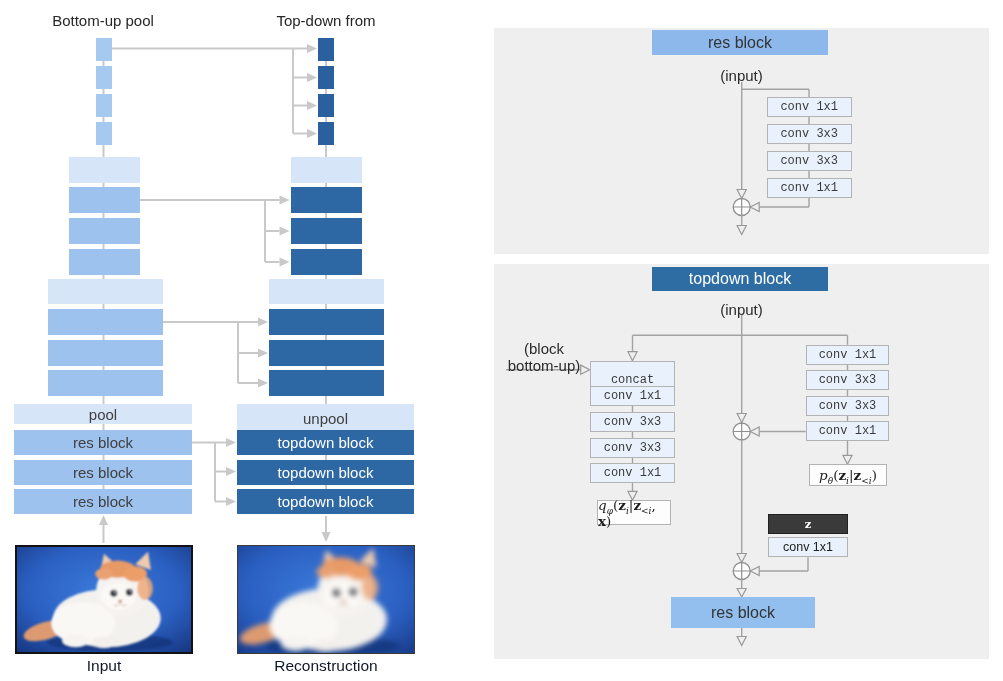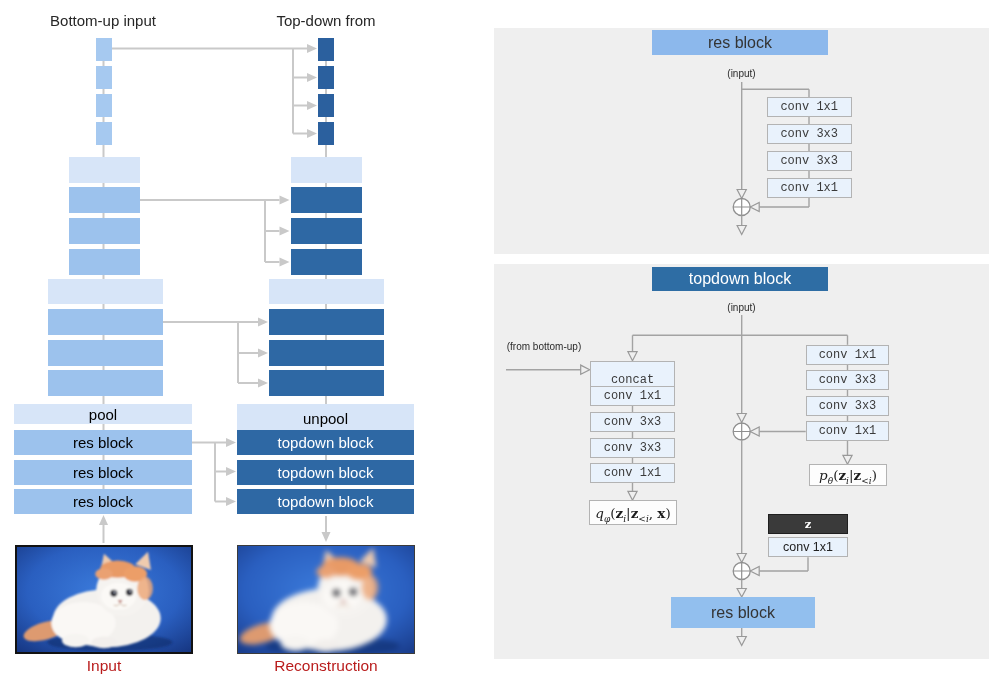--- a/index.html
+++ b/index.html
@@ -9,35 +9,35 @@
   svg{display:block;}
   
   #left-diagram{left:0;top:0;width:460px;height:681px;}
   .hdr{font-size:15px;color:#262626;text-align:center;}
   .blk{position:absolute;box-sizing:border-box;display:flex;align-items:center;justify-content:center;}
   .blk.small{background:#a6c9f0;}
   .blk.light{background:#d7e5f8;}
   .blk.med{background:#9cc2ed;}
   .blk.darksm{background:#2b609e;}
   .blk.dark{background:#2e68a4;}
-  .blk .lbl{font-size:15px;color:#000000;line-height:1;}
+  .blk .lbl{font-size:15px;color:#404040;line-height:1;}
   .blk.dark .lbl{color:#ffffff;}
-  .caption{font-size:15.5px;color:#b91c1c;text-align:center;}
+  .caption{font-size:15.5px;color:#0f172a;text-align:center;}
   .imgbox{position:absolute;box-sizing:border-box;overflow:hidden;background:#2a5fc0;}
   #input-image{border:2px solid #121212;}
   #recon-image{border:1.5px solid #3b3b3b;}
   .catsvg{width:100%;height:100%;}
   .blursvg{filter:blur(2.4px);transform:scale(1.06);}
   
   .panel{position:absolute;background:#efefef;}
   .ptitle{position:absolute;box-sizing:border-box;display:flex;align-items:center;justify-content:center;
           font-size:16px;}
   .ptitle.blue{background:#8cb8ec;color:#343434;}
   .ptitle.darkblue{background:#2e6da4;color:#ffffff;}
-  .smalltext{position:absolute;font-size:10px;color:#2b2b2b;text-align:center;line-height:1.1;}
+  .smalltext{position:absolute;font-size:15px;color:#2b2b2b;text-align:center;line-height:1.1;}
   .convbox{position:absolute;box-sizing:border-box;background:#e9f2fc;border:1px solid #b3b3b3;
            display:flex;align-items:center;justify-content:center;
            font-family:"Liberation Mono","DejaVu Sans Mono",monospace;font-size:12px;color:#3a3a3a;
            white-space:pre;}
   .mathbox{position:absolute;box-sizing:border-box;background:#fdfdfd;border:1px solid #b3b3b3;
            display:flex;align-items:center;justify-content:center;
            font-family:"DejaVu Serif",serif;font-size:13.5px;color:#1c1c1c;}
   .mathbox i{font-style:italic;}
   .mathbox sub{font-size:9px;font-style:italic;line-height:0;}
   .mathbox b{font-weight:bold;font-style:normal;}
@@ -137,21 +137,21 @@
       <g>
         <path class="lwire" d="M103.5 525 V543"></path>
         <polygon class="lhead" points="103.5,515 99,525 108,525"></polygon>
       </g>
       <g>
         <path class="lwire" d="M326 516 V532"></path>
         <polygon class="lhead" points="326,542 321.5,532 330.5,532"></polygon>
       </g>
     </svg>
 
-    <div class="abs hdr" style="left:33px;top:12px;width:140px">Bottom-up input</div>
+    <div class="abs hdr" style="left:33px;top:12px;width:140px">Bottom-up pool</div>
     <div class="abs hdr" style="left:256px;top:12px;width:140px">Top-down from</div>
 
     <div class="blk small" style="left:95.5px;top:38px;width:16px;height:23px"></div>
     <div class="blk small" style="left:95.5px;top:66px;width:16px;height:23px"></div>
     <div class="blk small" style="left:95.5px;top:94px;width:16px;height:23px"></div>
     <div class="blk small" style="left:95.5px;top:122px;width:16px;height:23px"></div>
     <div class="blk light" style="left:69px;top:157px;width:71px;height:26px"></div>
     <div class="blk med" style="left:69px;top:187px;width:71px;height:26px"></div>
     <div class="blk med" style="left:69px;top:218px;width:71px;height:26px"></div>
     <div class="blk med" style="left:69px;top:249px;width:71px;height:26px"></div>
@@ -271,28 +271,28 @@
 
       <path class="pwire" d="M247.7 364 V372.5"></path>
       <path class="phead" d="M247.7 381.5 L243.1 372.5 L252.3 372.5 Z"></path>
 
       <path class="pwire" d="M12 105.7 H86.7"></path>
       <path class="phead" d="M95.7 105.7 L86.7 101.1 L86.7 110.3 Z"></path>
     </svg>
 
     <div class="ptitle darkblue" style="left:158px;top:3px;width:176px;height:24px">topdown block</div>
     <div class="smalltext" style="left:207px;top:38px;width:81px">(input)</div>
-    <div class="smalltext" style="left:5px;top:77px;width:90px">(from bottom-up)</div>
+    <div class="smalltext" style="left:5px;top:77px;width:90px">(block bottom-up)</div>
 
     <div class="convbox" style="left:96px;top:96.7px;width:85px;height:38px">concat</div>
     <div class="convbox" style="left:96px;top:122.3px;width:85px;height:20px">conv 1x1</div>
     <div class="convbox" style="left:96px;top:148px;width:85px;height:20px">conv 3x3</div>
     <div class="convbox" style="left:96px;top:173.7px;width:85px;height:20px">conv 3x3</div>
     <div class="convbox" style="left:96px;top:198.7px;width:85px;height:20px">conv 1x1</div>
-    <div class="mathbox" style="left:95px;top:236.3px;width:88px;height:24.7px">
+    <div class="mathbox" style="left:103px;top:236.3px;width:74px;height:24.7px">
       <span><i>q</i><sub>φ</sub><span>(</span><b>z</b><sub>i</sub><span>|</span><b>z</b><sub>&lt;i</sub><span>, </span><b>x</b><span>)</span></span>
     </div>
 
     <div class="convbox" style="left:311.7px;top:80.7px;width:83.6px;height:20px">conv 1x1</div>
     <div class="convbox" style="left:311.7px;top:106.3px;width:83.6px;height:20px">conv 3x3</div>
     <div class="convbox" style="left:311.7px;top:132px;width:83.6px;height:20px">conv 3x3</div>
     <div class="convbox" style="left:311.7px;top:157.3px;width:83.6px;height:20px">conv 1x1</div>
     <div class="mathbox" style="left:315px;top:200.3px;width:78px;height:21.7px">
       <span><i>p</i><sub>θ</sub><span>(</span><b>z</b><sub>i</sub><span>|</span><b>z</b><sub>&lt;i</sub><span>)</span></span>
     </div>

